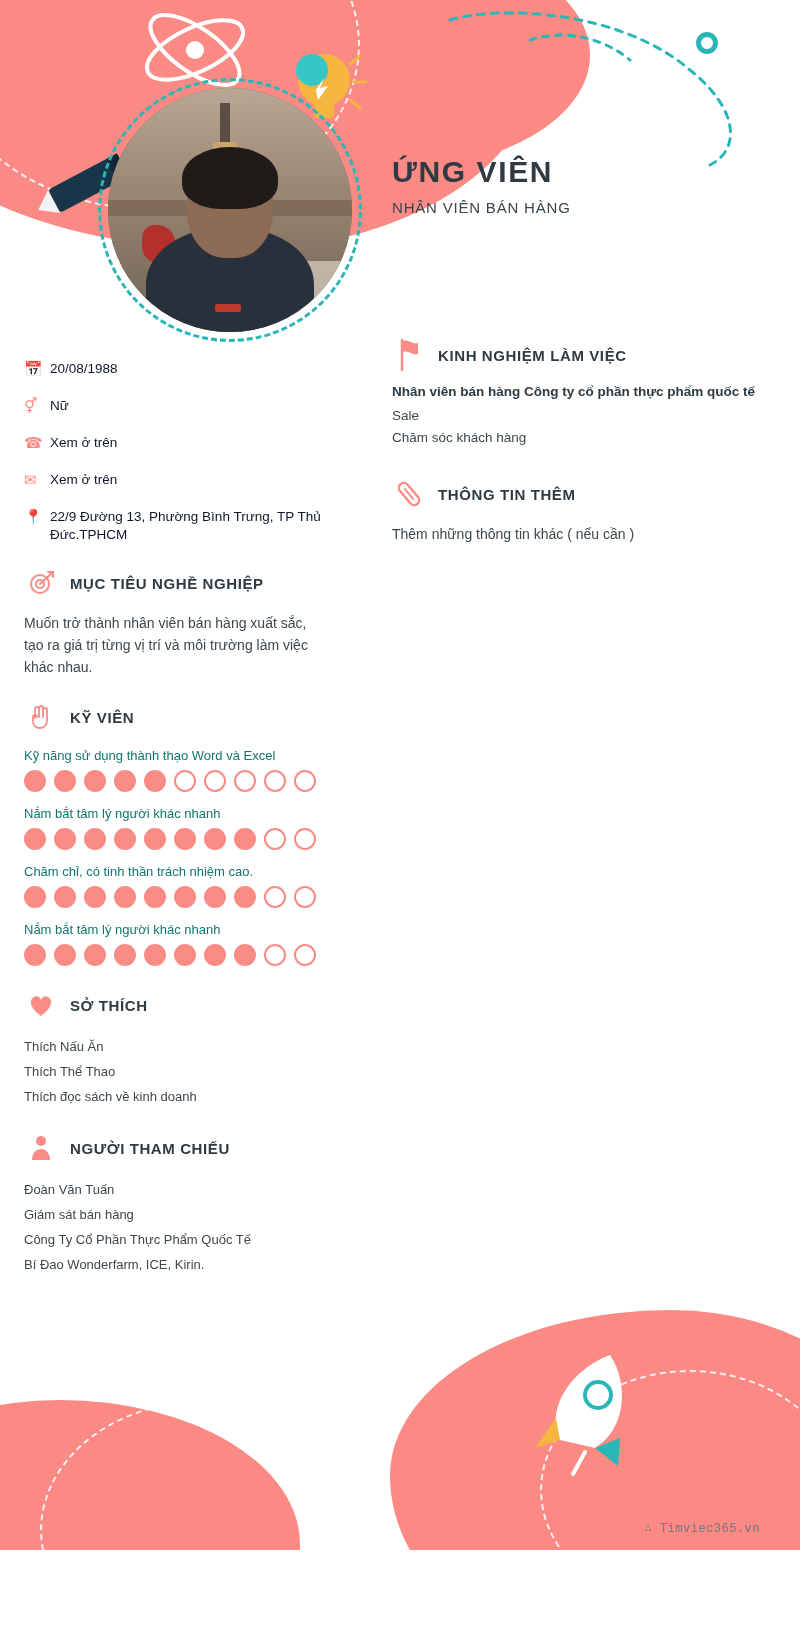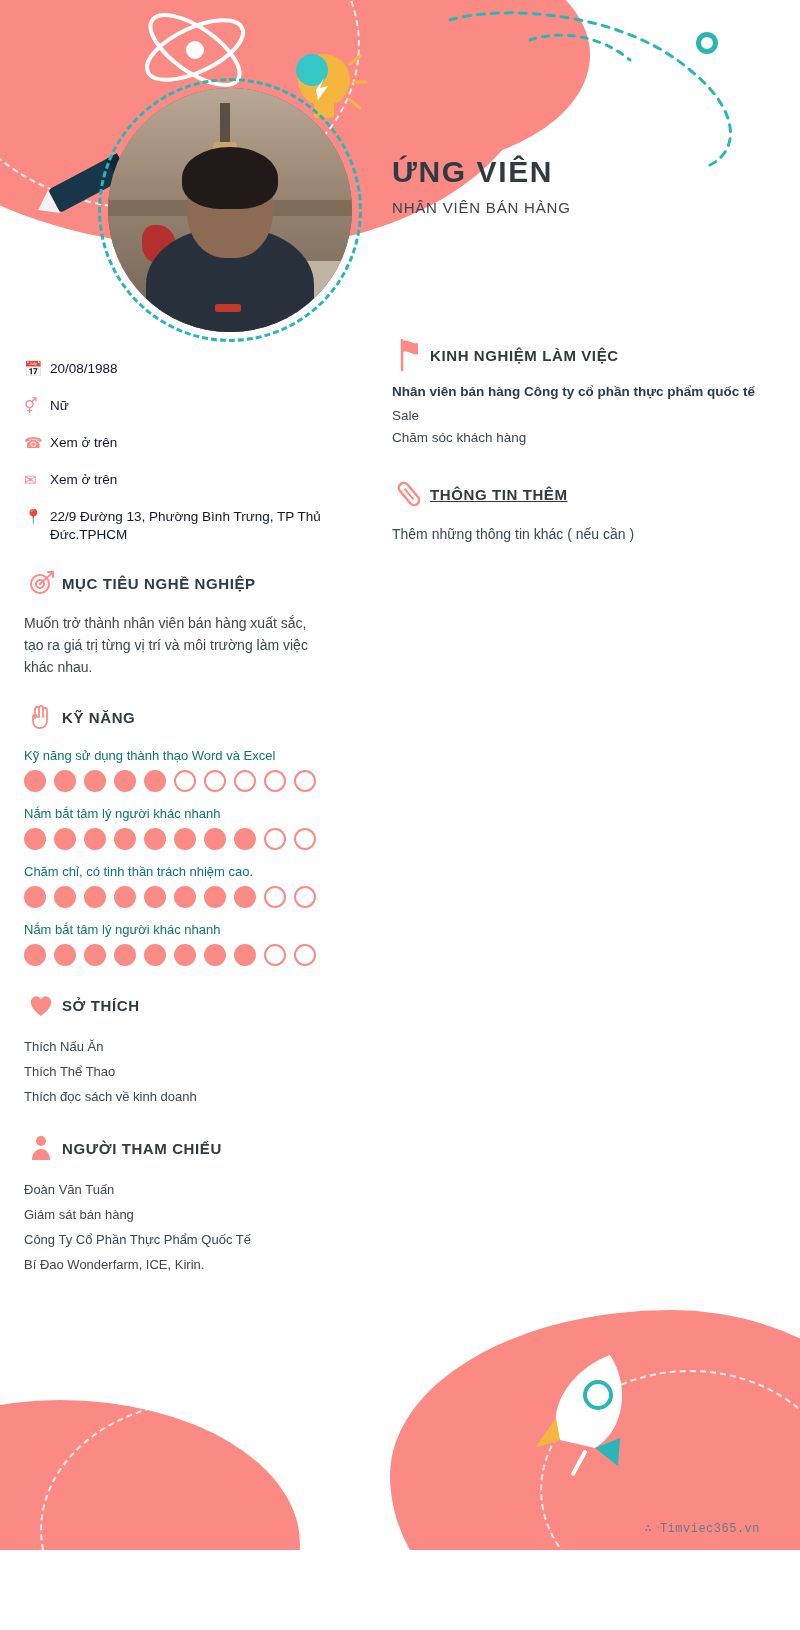--- a/index.html
+++ b/index.html
@@ -147,21 +147,21 @@
     margin-bottom: 19px;
   }
   .contact-ico {
     width: 26px; min-width: 26px; text-align: left;
     color: #fa8b85; font-size: 15px; line-height: 18px;
   }
   .contact-txt { font-size: 13.5px; line-height: 18px; color: #0f172a; }
 
   
   .sec-head {
-    display: flex; align-items: center; gap: 4px;
+    display: flex; align-items: center; gap: 12px;
     margin-top: 22px; margin-bottom: 12px;
   }
   .sec-ico {
     width: 34px; min-width: 34px; height: 34px;
     display: flex; align-items: center; justify-content: center;
     color: #fa8b85;
   }
   .sec-title {
     font-size: 15px; font-weight: bold; letter-spacing: .6px; color: #2f3a42;
   }
@@ -301,21 +301,21 @@
       <span class="sec-title">MỤC TIÊU NGHỀ NGHIỆP</span>
     </div>
     <div class="sec-body">Muốn trở thành nhân viên bán hàng xuất sắc, tạo ra giá trị từng vị trí và môi trường làm việc khác nhau.</div>
 
     <div class="sec-head">
       <span class="sec-ico">
         <svg width="24" height="26" viewBox="0 0 24 26">
           <path d="M6 14 V5 a2 2 0 0 1 4 0 v8 M10 13 V4 a2 2 0 0 1 4 0 v9 M14 13 V6 a2 2 0 0 1 4 0 v10 c0 5 -3 8 -7 8 c-4 0 -7 -2 -7 -7 v-4 a2 2 0 0 1 4 0" fill="none" stroke="#fa8b85" stroke-width="1.8" stroke-linecap="round" stroke-linejoin="round"></path>
         </svg>
       </span>
-      <span class="sec-title">KỸ NĂNG</span>
+      <span class="sec-title">KỸ VIÊN</span>
     </div>
     <div id="skills-container">
         <div class="skill-label">Kỹ năng sử dụng thành thạo Word và Excel</div>
         <div class="dots">
           <span class="dot on"></span>
           <span class="dot on"></span>
           <span class="dot on"></span>
           <span class="dot on"></span>
           <span class="dot on"></span>
           <span class="dot"></span>
@@ -403,21 +403,21 @@
           <path d="M6 2 V32" stroke="#fa8b85" stroke-width="2.5" stroke-linecap="round"></path>
           <path d="M7 3 C13 1 17 7 22 5 V16 C17 18 13 12 7 14 Z" fill="#fa8b85"></path>
         </svg>
       </span>
       <span class="sec-title">KINH NGHIỆM LÀM VIỆC</span>
     </div>
     <div class="exp-title">Nhân viên bán hàng Công ty cổ phần thực phẩm quốc tế</div>
     <div class="exp-line">Sale</div>
     <div class="exp-line">Chăm sóc khách hàng</div>
 
-    <div class="sec-head" style="margin-top:28px;text-decoration:underline;">
+    <div class="sec-head" style="margin-top:28px;">
       <span class="sec-ico">
         <svg width="30" height="30" viewBox="0 0 30 30">
           <g transform="rotate(-40 15 15)">
             <rect x="10" y="2" width="10" height="26" rx="5" fill="none" stroke="#fa8b85" stroke-width="2.4"></rect>
             <path d="M15 8 V22" stroke="#fa8b85" stroke-width="2"></path>
           </g>
         </svg>
       </span>
       <span class="sec-title">THÔNG TIN THÊM</span>
     </div>

